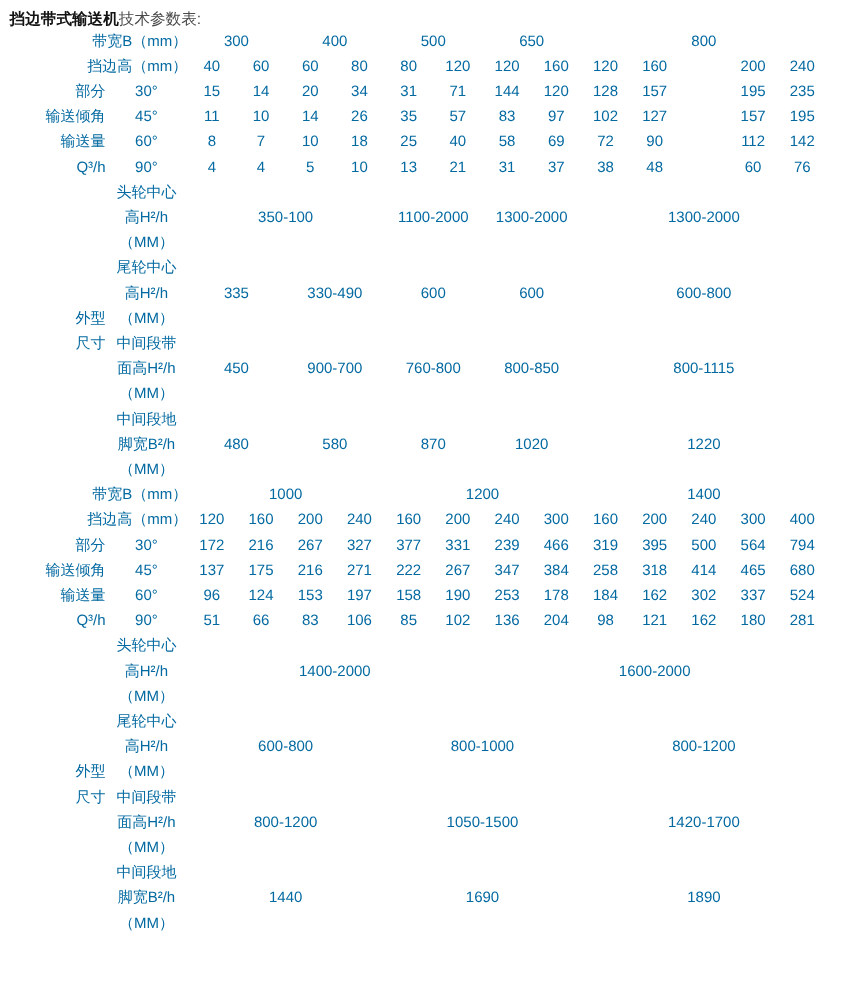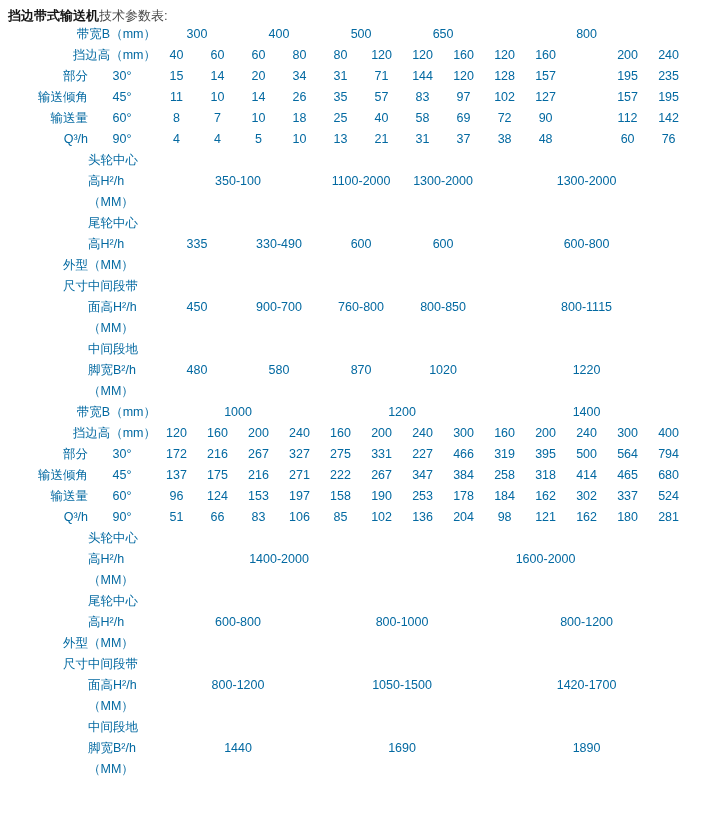--- a/index.html
+++ b/index.html
@@ -17,21 +17,21 @@
   table.params{
     border-collapse:collapse;table-layout:fixed;width:681px;
     color:#0369a1;font-size:12.5px;
   }
   table.params td{
     height:21px;padding:0;white-space:nowrap;overflow:visible;
     font-size:12.5px;line-height:21px;
   }
   td.a-c{text-align:center;}
   td.a-r{text-align:right;padding-right:13px;}
-  td.a-l{text-align:left;padding-left:7px;}
+  td.a-l{text-align:center;padding-left:7px;}
 </style>
 </head>
 <body>
 
 <div class="wrap">
   <div class="doc-title"><span class="bold">挡边带式输送机</span><span>技术参数表:</span></div>
 
 
   <table class="params">
     <colgroup>
@@ -241,23 +241,23 @@
           <td colspan="1" class="a-c">300</td>
           <td colspan="1" class="a-c">400</td>
         </tr>
         <tr>
           <td colspan="1" class="a-r">部分</td>
           <td colspan="1" class="a-c">30°</td>
           <td colspan="1" class="a-c">172</td>
           <td colspan="1" class="a-c">216</td>
           <td colspan="1" class="a-c">267</td>
           <td colspan="1" class="a-c">327</td>
-          <td colspan="1" class="a-c">275</td>
+          <td colspan="1" class="a-c">377</td>
           <td colspan="1" class="a-c">331</td>
-          <td colspan="1" class="a-c">227</td>
+          <td colspan="1" class="a-c">239</td>
           <td colspan="1" class="a-c">466</td>
           <td colspan="1" class="a-c">319</td>
           <td colspan="1" class="a-c">395</td>
           <td colspan="1" class="a-c">500</td>
           <td colspan="1" class="a-c">564</td>
           <td colspan="1" class="a-c">794</td>
         </tr>
         <tr>
           <td colspan="1" class="a-r">输送倾角</td>
           <td colspan="1" class="a-c">45°</td>

